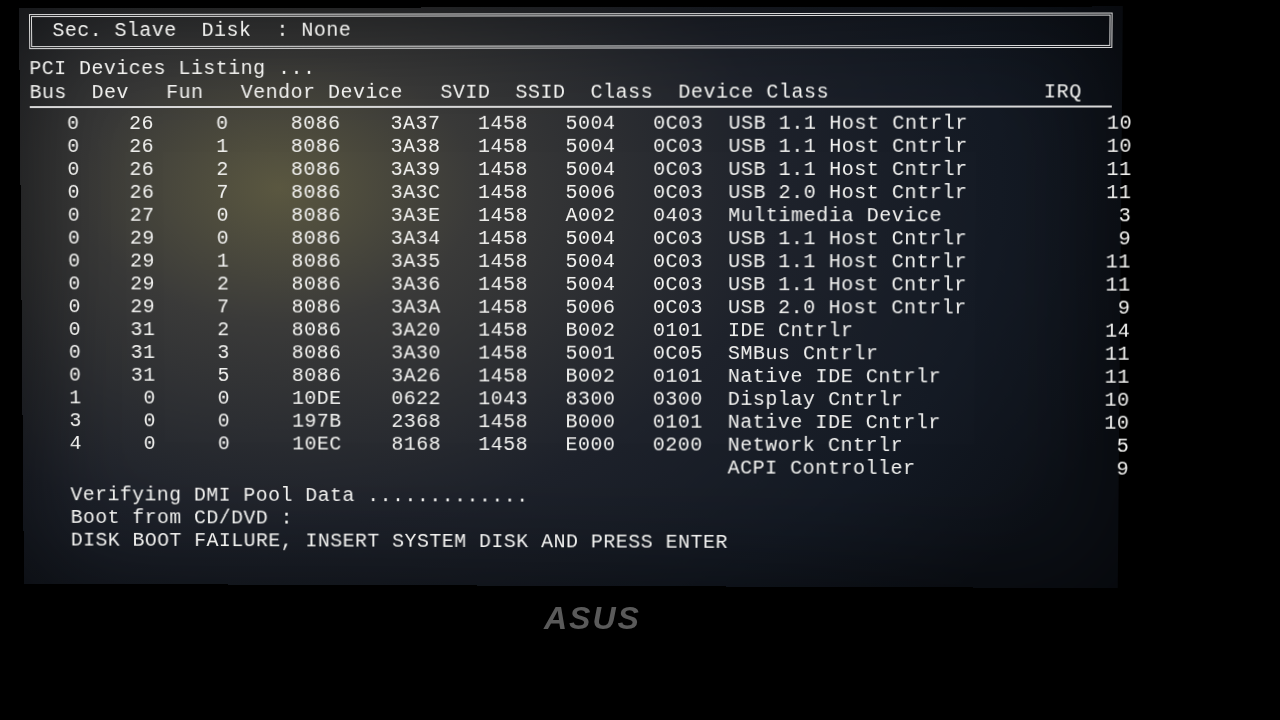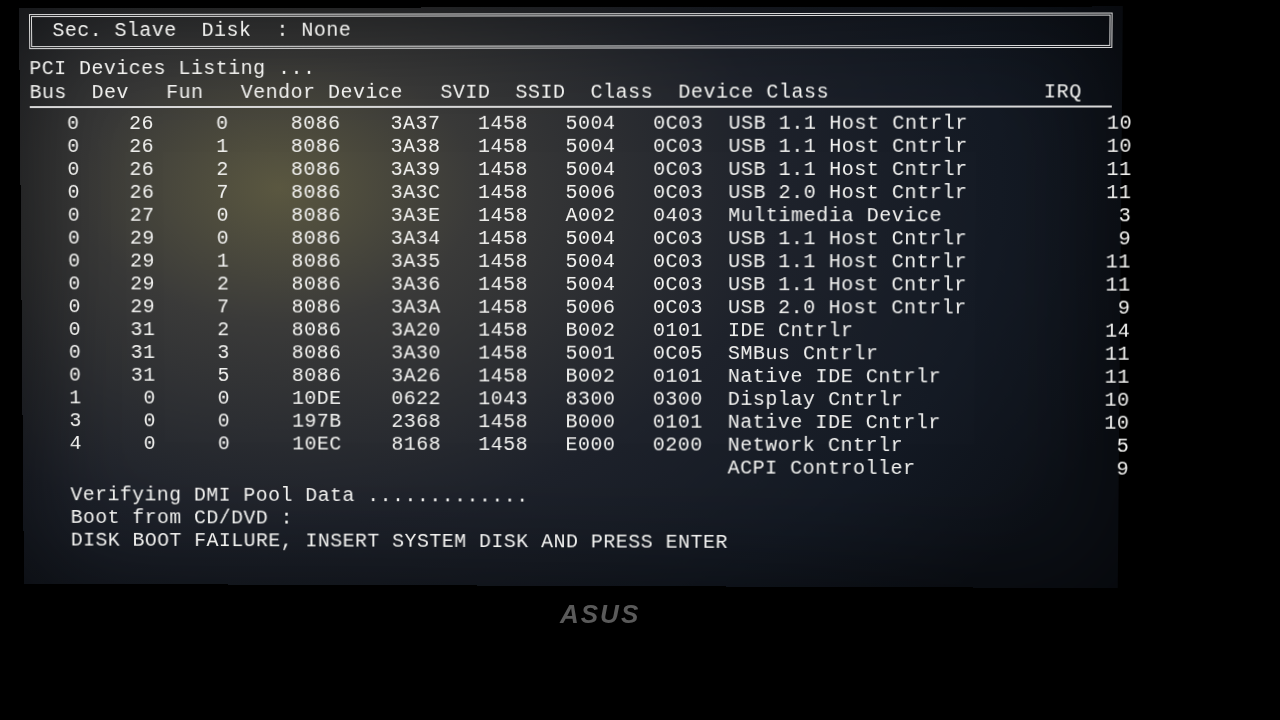--- a/index.html
+++ b/index.html
@@ -44,23 +44,23 @@
   .msg{white-space:pre;margin-left:38px;}
   
   .bezel{
     position:absolute;left:0;top:0;width:1280px;height:720px;
     background:
       radial-gradient(circle at 1180px 360px, rgba(60,40,20,0.35) 0%, rgba(0,0,0,0) 40%),
       linear-gradient(#000,#000);
     z-index:-1;
   }
   .logo{
-    position:absolute;left:560px;top:600px;
+    position:absolute;left:544px;top:600px;
     color:#5a5a5a;font-style:italic;font-weight:bold;
-    font-family:Arial,sans-serif;font-size:26px;letter-spacing:2px;
+    font-family:Arial,sans-serif;font-size:32px;letter-spacing:2px;
     text-shadow:0 1px 2px #000;
   }
 </style>
 </head>
 <body>
 
 <div class="bezel"></div>
 
 <div class="crt">
 

